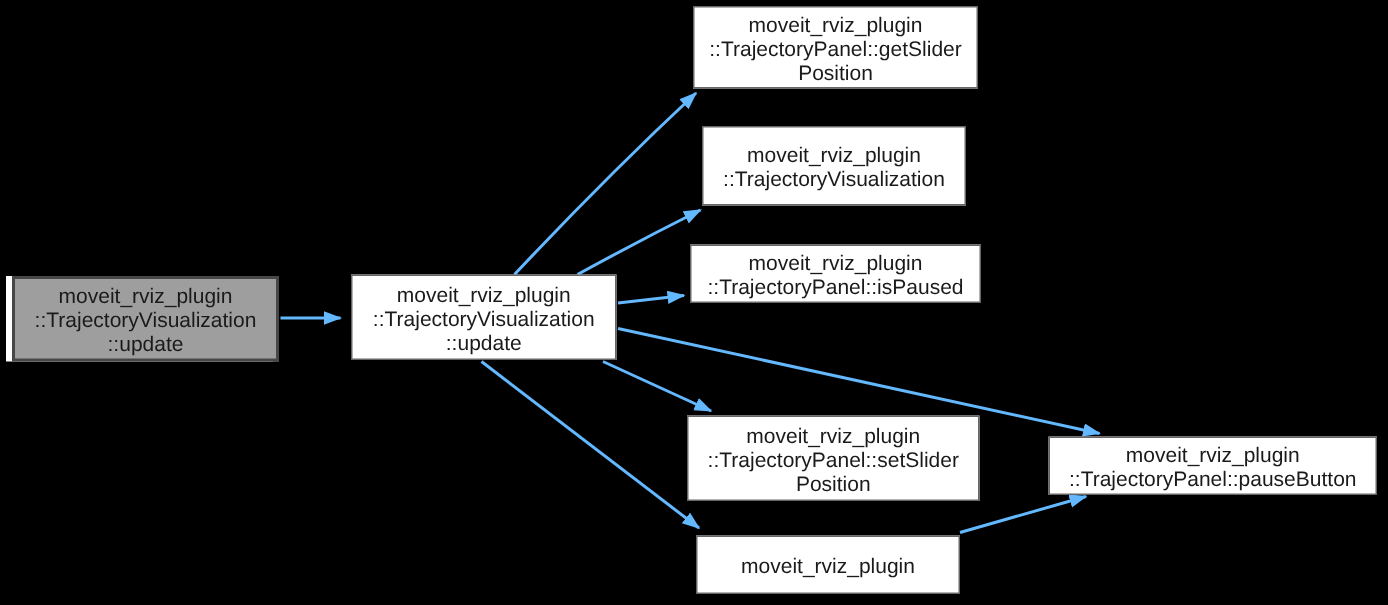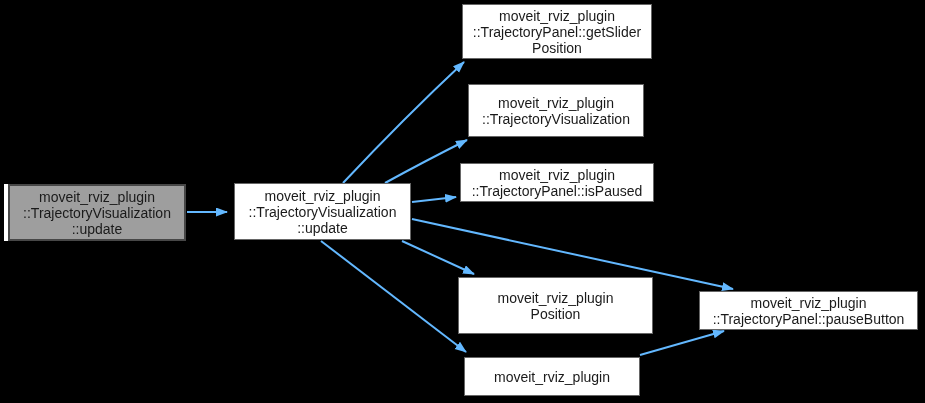--- a/index.html
+++ b/index.html
@@ -75,20 +75,21 @@
     <div class="node" style="left: 468px; top: 84px; width: 176px; height: 53px;">
       <div class="line">moveit_rviz_plugin</div>
       <div class="line">::TrajectoryVisualization</div>
     </div>
     <div class="node" style="left: 460px; top: 163px; width: 194px; height: 39px;">
       <div class="line">moveit_rviz_plugin</div>
       <div class="line">::TrajectoryPanel::isPaused</div>
     </div>
     <div class="node" style="left: 458px; top: 277px; width: 195px; height: 57px;">
       <div class="line">moveit_rviz_plugin</div>
+      <div class="line">::TrajectoryPanel::setSlider</div>
       <div class="line">Position</div>
     </div>
     <div class="node" style="left: 464px; top: 357px; width: 176px; height: 39px;">
       <div class="line">moveit_rviz_plugin</div>
     </div>
     <div class="node" style="left: 699px; top: 291px; width: 219px; height: 39px;">
       <div class="line">moveit_rviz_plugin</div>
       <div class="line">::TrajectoryPanel::pauseButton</div>
     </div>
   </div>

